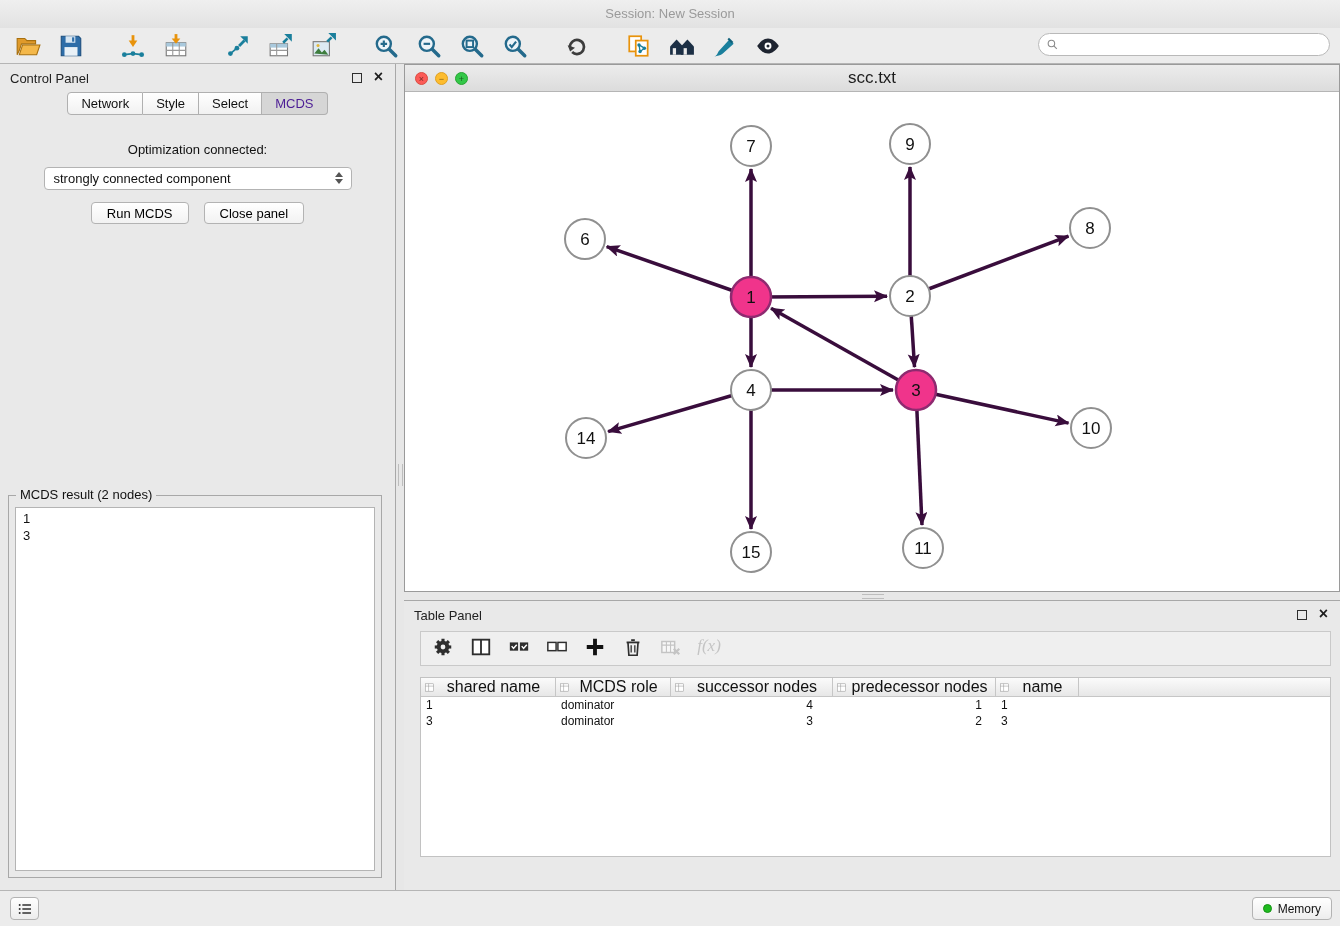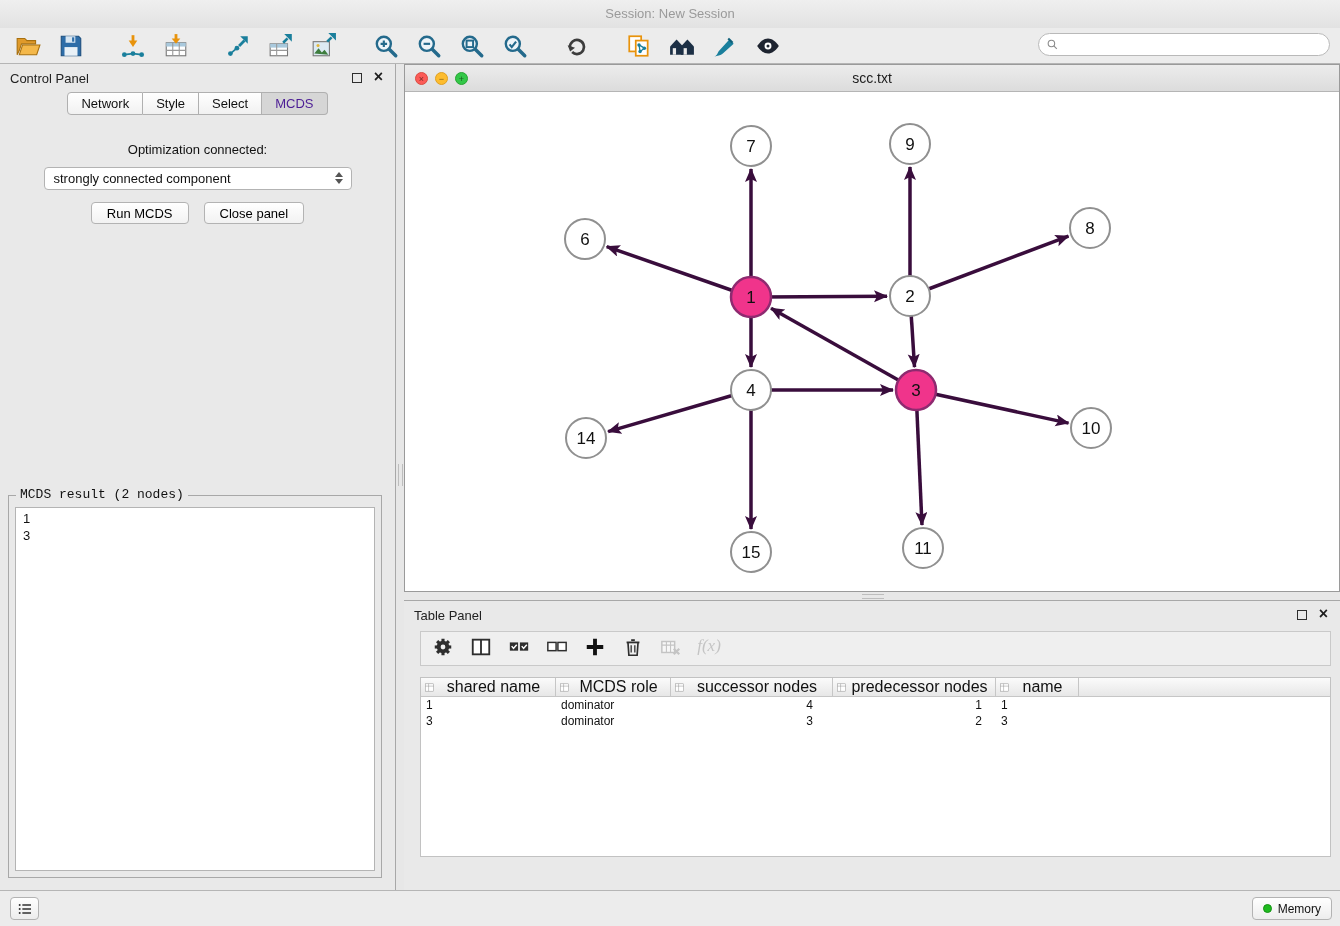--- a/index.html
+++ b/index.html
@@ -48,41 +48,41 @@
   .stepper { position:absolute; right:7px; top:4px; width:9px; }
   .stepper:before { content:""; display:block; width:0; height:0; margin:0 auto 2px auto;
     border-left:4px solid transparent; border-right:4px solid transparent; border-bottom:5px solid #555; }
   .stepper:after { content:""; display:block; width:0; height:0; margin:0 auto;
     border-left:4px solid transparent; border-right:4px solid transparent; border-top:5px solid #555; }
   .btn-row { display:flex; justify-content:center; gap:15px; margin-top:12px; }
   .btn { background:linear-gradient(#ffffff,#f2f2f2); border:1px solid #b3b3b3; border-radius:4px;
     font-size:13px; padding:2px 15px; height:22px; cursor:default; font-family:"Liberation Sans",sans-serif; }
   .result-group { position:absolute; left:8px; right:13px; top:431px; bottom:12px;
     border:1px solid #a8a8a8; }
-  .result-title { position:absolute; top:-9px; left:7px; background:#e9e9e9; padding:0 4px; font-size:13px;font-family:Liberation Mono, monospace; }
+  .result-title { position:absolute; top:-9px; left:7px; background:#e9e9e9; padding:0 4px; font-size:13px; }
   .result-list { position:absolute; left:6px; right:6px; top:11px; bottom:6px; background:#fff;
     border:1px solid #b4b4b4; padding:2px 7px; font-size:13px; line-height:17px; overflow:auto; }
   
   .v-split { position:absolute; left:396px; top:64px; width:8px; height:826px; background:#e7e7e7; cursor:col-resize; }
   .v-split:before { content:""; position:absolute; left:2px; top:400px; width:3px; height:22px;
     border-left:1px solid #bdbdbd; border-right:1px solid #bdbdbd; }
   .h-split { position:absolute; left:404px; top:592px; width:936px; height:8px; background:#e7e7e7; cursor:row-resize; }
   .h-split:before { content:""; position:absolute; left:458px; top:2px; width:22px; height:3px;
     border-top:1px solid #bdbdbd; border-bottom:1px solid #bdbdbd; }
   
   .network-window { position:absolute; left:404px; top:64px; width:936px; height:528px;
     background:#fff; border:1px solid #9a9a9a; }
   .nw-titlebar { position:relative; height:27px; background:linear-gradient(#ececec,#dcdcdc);
     border-bottom:1px solid #b5b5b5; }
   .traffic { position:absolute; top:7px; width:13px; height:13px; border-radius:50%;
     font-size:9px; line-height:12px; text-align:center; color:rgba(0,0,0,.55); cursor:default; }
   .t-red    { left:10px; background:#fc5b57; border:1px solid #d94c42; }
   .t-yellow { left:30px; background:#fdbc2e; border:1px solid #dfa023; }
   .t-green  { left:50px; background:#33c748; border:1px solid #27a532; }
-  .nw-title { text-align:center; font-size:14px; line-height:26px; color:#1c1c1c; }
+  .nw-title { text-align:center; font-size:17px; line-height:26px; color:#1c1c1c; }
   .nw-canvas { position:absolute; left:0; top:27px; right:0; bottom:0; overflow:hidden; background:#fff; }
   
   .table-panel { position:absolute; left:404px; top:600px; width:936px; height:290px;
     background:#e9e9e9; border-top:1px solid #a8a8a8; }
   .tp-toolbar { position:absolute; left:16px; top:30px; right:9px; height:35px;
     background:#efefef; border:1px solid #c9c9c9; display:flex; align-items:center;
     padding-left:9px; }
   .ttool { width:26px; height:26px; display:flex; align-items:flex-start; justify-content:center;
     margin-right:12px; cursor:default; }
   .ttool.disabled { opacity:.5; cursor:default; }

